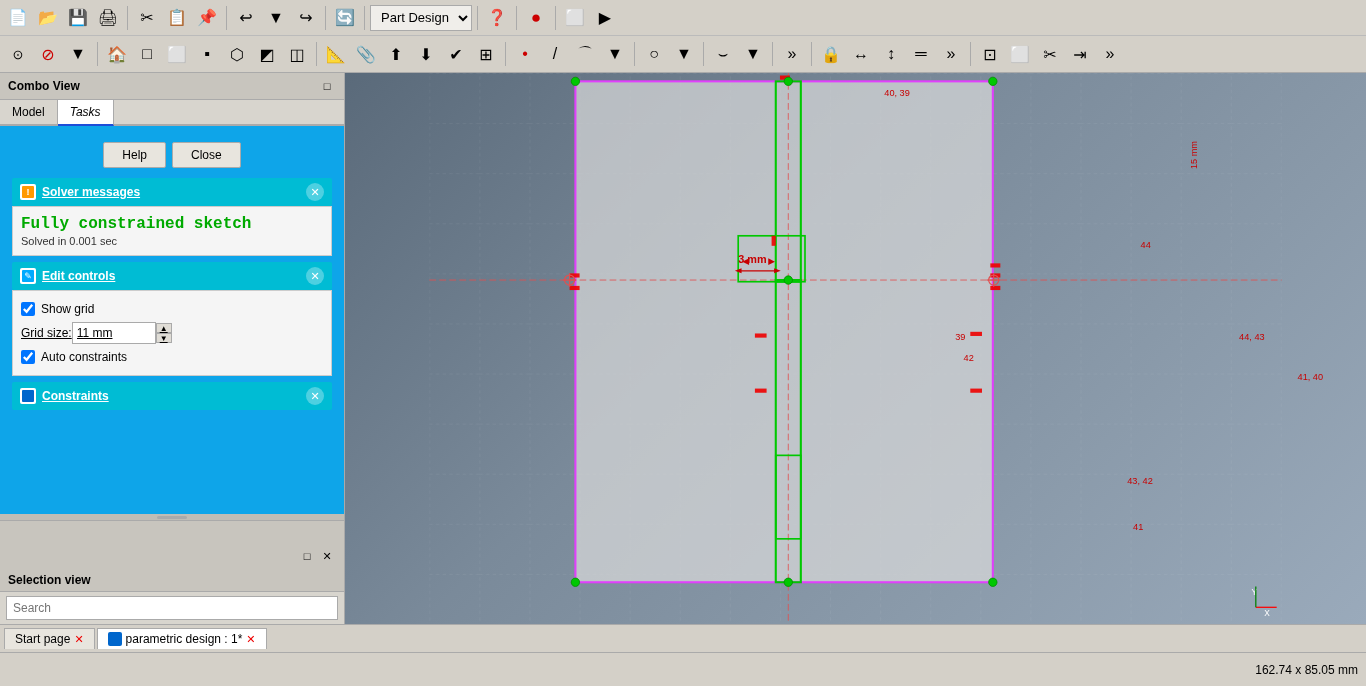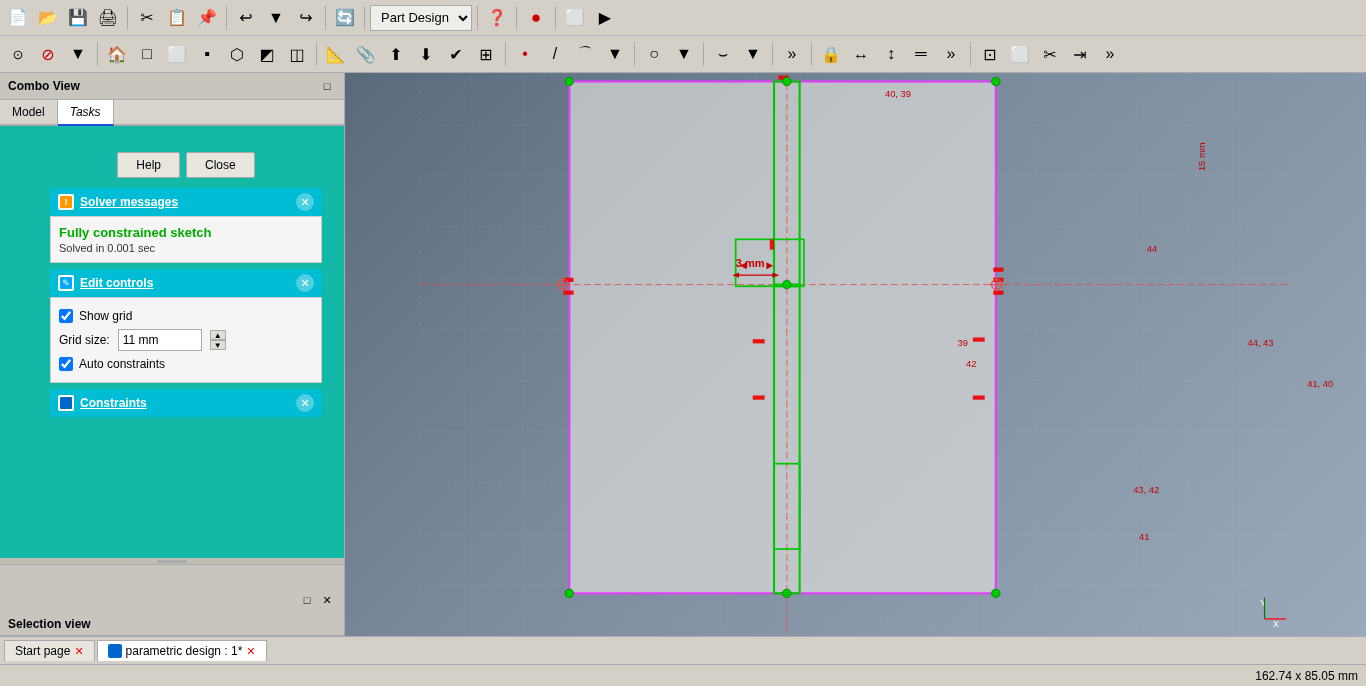--- a/index.html
+++ b/index.html
@@ -12,49 +12,49 @@
     .tb-sep { width: 1px; height: 24px; background: #aaa; margin: 0 3px; }
     .toolbar-row .workbench-select { height: 26px; padding: 2px 6px; font-size: 13px; border: 1px solid #aaa; background: #f0eeea; cursor: pointer; }
 
     
     .toolbar2 { display: flex; align-items: center; padding: 2px 4px; gap: 2px; height: 36px; }
 
     
     .main-area { display: flex; flex: 1; overflow: hidden; }
 
     
-    .left-panel { width: 345px; min-width: 345px; background: #14b8a6; border-right: 1px solid #aaa; display: flex; flex-direction: column; }
+    .left-panel { width: 345px; min-width: 345px; background: #0ea5e9; border-right: 1px solid #aaa; display: flex; flex-direction: column; }
     .combo-view-header { background: #c8c5be; padding: 4px 8px; display: flex; align-items: center; justify-content: space-between; border-bottom: 1px solid #aaa; }
     .combo-view-title { font-size: 12px; font-weight: bold; }
     .tabs-bar { display: flex; background: #d8d5ce; border-bottom: 2px solid #aaa; }
     .tab-item { padding: 5px 12px; cursor: pointer; font-size: 12px; border-right: 1px solid #aaa; }
     .tab-item.active { background: #fff; border-bottom: 2px solid #1d4ed8; margin-bottom: -2px; font-style: italic; }
-    .panel-content { flex: 1; overflow-y: auto; padding: 22px; display: flex; flex-direction: column; gap: 6px; margin-left: 28px; }
+    .panel-content { flex: 1; overflow-y: auto; padding: 12px; display: flex; flex-direction: column; gap: 6px; }
 
     
     .panel-buttons { display: flex; gap: 6px; justify-content: center; padding: 4px 0; }
     .panel-btn { padding: 5px 18px; font-size: 12px; background: #e8e5de; border: 1px solid #aaa; cursor: pointer; border-radius: 2px; }
 
     
     .section-header { background: #00bcd4; color: white; padding: 5px 8px; display: flex; align-items: center; justify-content: space-between; border-radius: 2px; cursor: pointer; }
     .section-header-left { display: flex; align-items: center; gap: 6px; }
     .section-icon { width: 16px; height: 16px; background: #fff; border-radius: 2px; display: flex; align-items: center; justify-content: center; }
     .section-title { font-weight: bold; font-size: 12px; text-decoration: underline; }
     .section-close { width: 18px; height: 18px; background: rgba(255,255,255,0.3); border-radius: 50%; display: flex; align-items: center; justify-content: center; font-size: 11px; cursor: pointer; }
 
     
     .solver-content { background: #f5f5f5; padding: 8px; border: 1px solid #ccc; }
-    .solver-status-green { color: #00aa00; font-size: 13px; font-weight: bold; }
+    .solver-status-green { color: #00aa00; font-size: 16px; font-weight: bold; font-family: Liberation Mono, monospace; }
     .solver-status-sub { color: #333; font-size: 11px; margin-top: 2px; }
 
     
     .edit-controls-content { background: #f5f5f5; padding: 8px; border: 1px solid #ccc; }
     .checkbox-row { display: flex; align-items: center; gap: 6px; padding: 3px 0; }
     .checkbox-row input[type="checkbox"] { width: 14px; height: 14px; cursor: pointer; }
-    .grid-size-row { display: flex; align-items: center; gap: 8px; padding: 3px 0; }
+    .grid-size-row { display: flex; align-items: center; gap: 0; padding: 3px 0; text-decoration: underline; }
     .grid-size-input { width: 84px; height: 22px; padding: 2px 4px; font-size: 12px; border: 1px solid #aaa; background: #fff; }
     .spinner { display: flex; flex-direction: column; }
     .spin-btn { width: 16px; height: 10px; background: #e0ddd6; border: 1px solid #aaa; cursor: pointer; font-size: 8px; display: flex; align-items: center; justify-content: center; }
 
     
     .constraints-section { background: #00bcd4; color: white; padding: 5px 8px; display: flex; align-items: center; justify-content: space-between; border-radius: 2px; cursor: pointer; }
 
     
     .selection-view { background: #d8d5ce; border-top: 1px solid #aaa; }
     .selection-header { background: #c8c5be; padding: 4px 8px; display: flex; align-items: center; justify-content: space-between; border-bottom: 1px solid #aaa; }
@@ -70,21 +70,21 @@
     
     .sketch-area { position: absolute; top: 0; left: 0; width: 100%; height: 100%; }
 
     
     .bottom-tabs { background: #d4d0c8; border-top: 1px solid #aaa; height: 28px; display: flex; align-items: center; padding: 4px 4px; }
     .btab { display: flex; align-items: center; gap: 4px; padding: 3px 10px; font-size: 12px; background: #e8e5de; border: 1px solid #aaa; border-bottom: none; cursor: pointer; margin-right: 2px; }
     .btab-close { color: #e00; font-size: 11px; cursor: pointer; }
     .btab-icon { width: 14px; height: 14px; background: #0066cc; border-radius: 2px; display: inline-block; }
 
     
-    .status-bar { background: #d4d0c8; border-top: 1px solid #aaa; height: 22px; display: flex; align-items: center; justify-content: flex-end; padding: 0 8px; font-size: 12px; }
+    .status-bar { background: #d4d0c8; border-top: 1px solid #aaa; height: 34px; display: flex; align-items: center; justify-content: flex-end; padding: 0 8px; font-size: 12px; }
 
     
     .resize-handle { height: 6px; background: #c0bdb5; display: flex; justify-content: center; align-items: center; cursor: row-resize; }
     .resize-dot { width: 30px; height: 3px; background: #aaa; border-radius: 2px; }
   </style>
 </head>
 <body>
 
 <div class="toolbar-area">
   <div class="toolbar-row">
@@ -257,20 +257,23 @@
     </div>
 
     <div class="selection-view">
       <div class="selection-header">
         <span class="selection-title">Selection view</span>
         <div class="selection-header-btns">
           <button class="sel-hdr-btn">□</button>
           <button class="sel-hdr-btn">✕</button>
         </div>
       </div>
+      <div class="search-bar">
+        <input class="search-input" type="text" placeholder="Search" style="">
+      </div>
     </div>
   </div>
 
   <div class="viewport">
     <svg class="sketch-area" viewBox="0 0 1021 660" preserveAspectRatio="xMidYMid meet">
 
       <defs>
         <pattern id="grid" width="60" height="60" patternUnits="userSpaceOnUse">
           <path d="M 60 0 L 0 0 0 60" fill="none" stroke="rgba(255,255,255,0.25)" stroke-width="0.5" stroke-dasharray="4,4"></path>
         </pattern>

